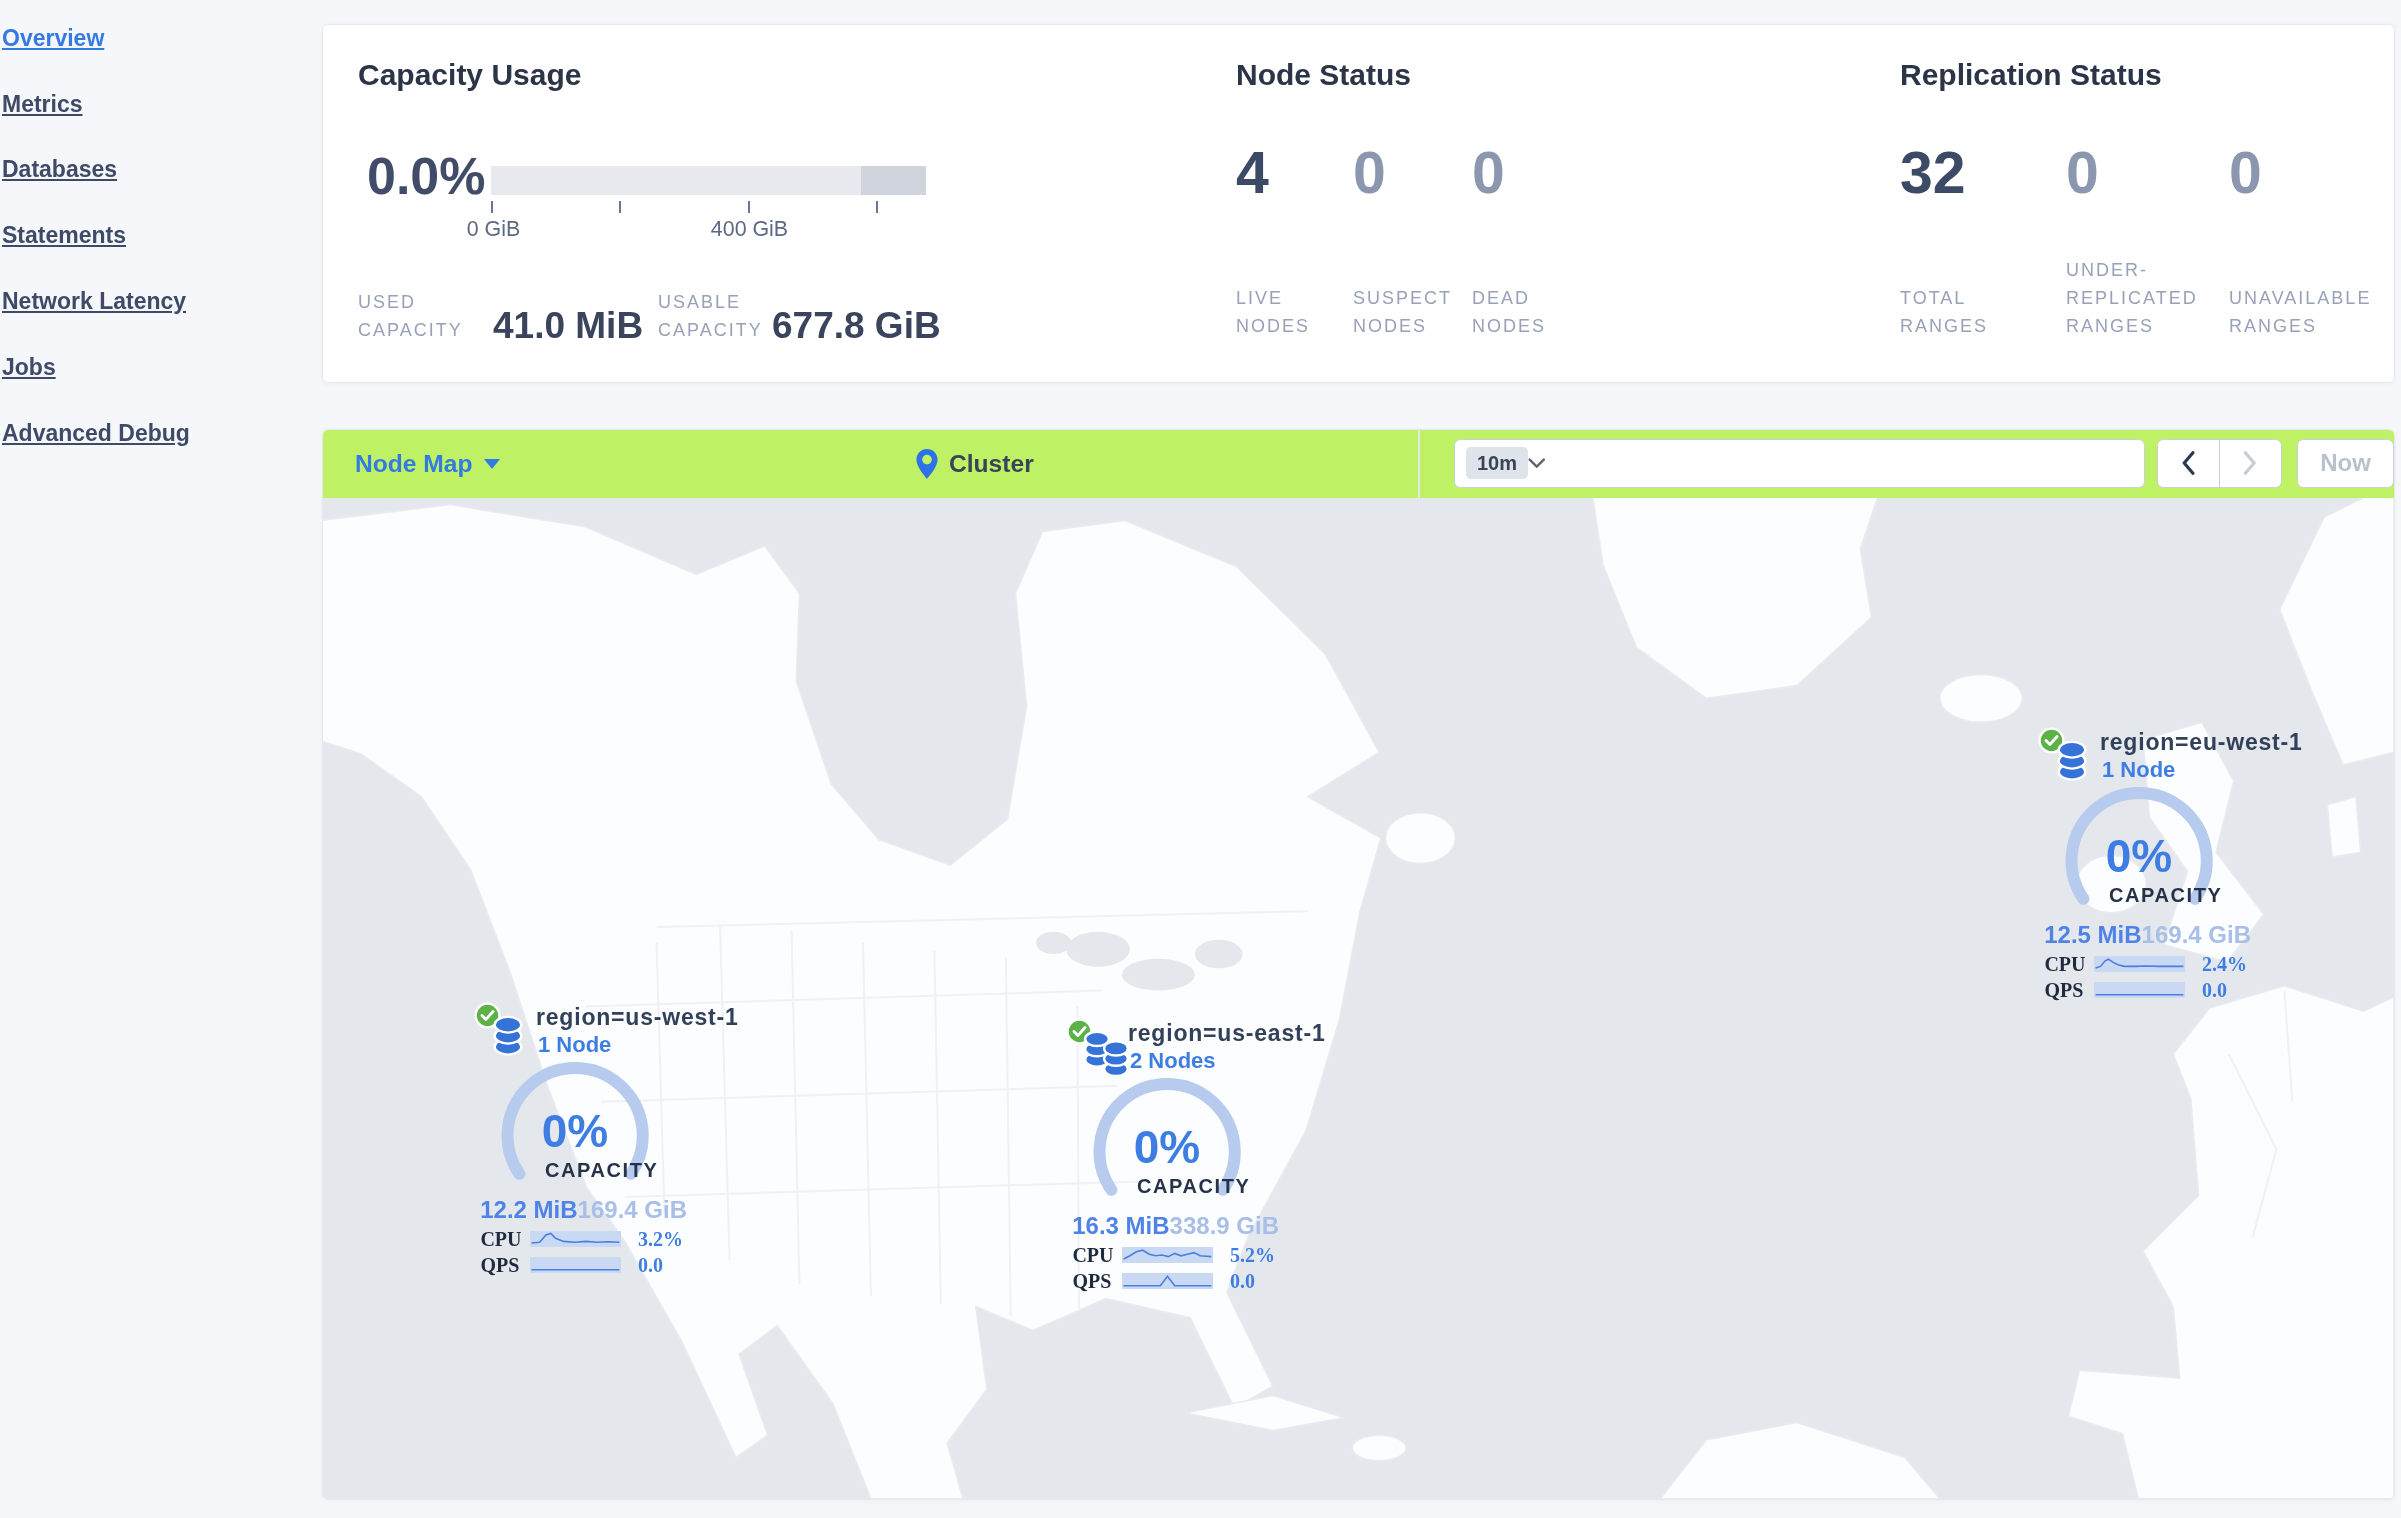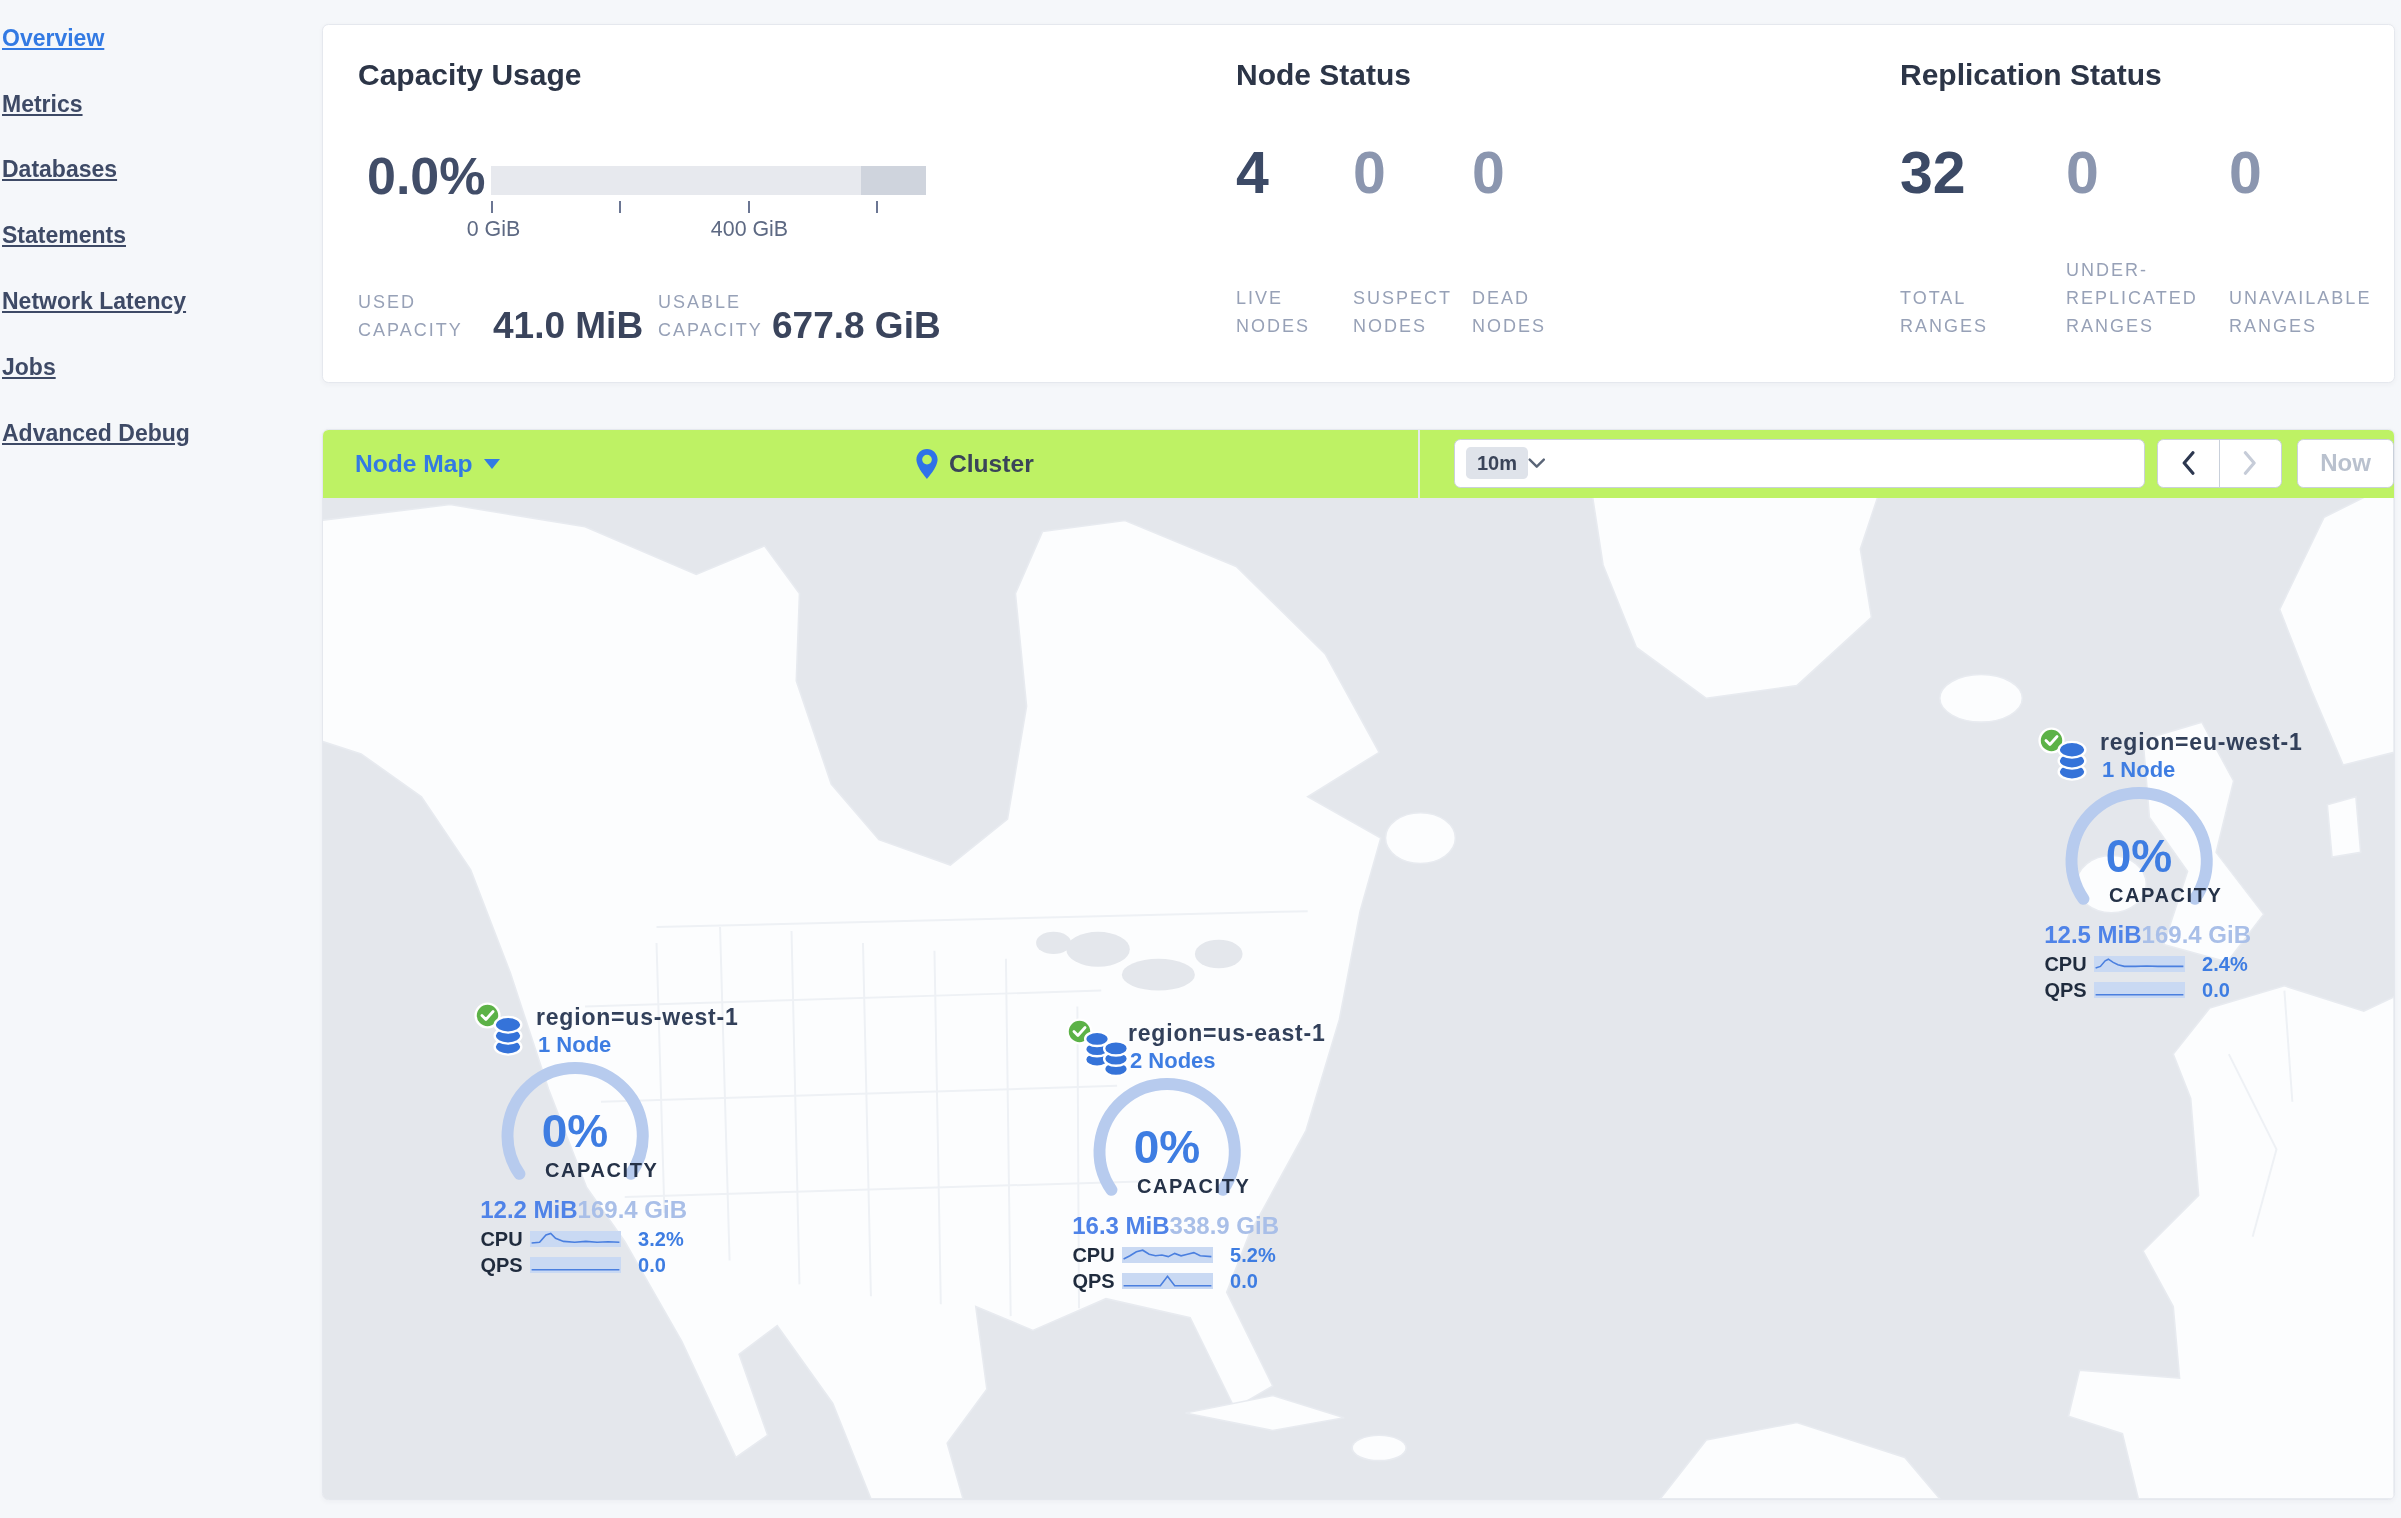--- a/index.html
+++ b/index.html
@@ -75,21 +75,21 @@
   .marker .check{position:absolute;left:0;top:0;}
   .marker .dbicon{position:absolute;left:12px;top:12.7px;}
   .marker .rname{position:absolute;left:62px;top:1.6px;font-size:23px;font-weight:700;color:#32405a;letter-spacing:0.8px;white-space:nowrap;}
   .marker .rnodes{position:absolute;left:64px;top:30px;font-size:22px;font-weight:700;color:#3e7de2;white-space:nowrap;}
   .marker .gauge{position:absolute;left:17.5px;top:48px;}
   .marker .gpct{position:absolute;left:17.5px;top:102px;width:167px;text-align:center;font-size:46px;font-weight:700;color:#3e7de2;}
   .marker .gcap{position:absolute;left:17.5px;top:157px;width:167px;text-align:right;font-size:20px;font-weight:700;color:#253248;letter-spacing:1.6px;}
   .marker .vals{position:absolute;left:0px;top:194px;width:213px;display:flex;justify-content:flex-end;}
   .marker .vused{font-size:24px;font-weight:600;color:#4f83e8;white-space:nowrap;}
   .marker .vusable{font-size:24px;font-weight:600;color:#a9bfe8;white-space:nowrap;}
-  .marker .srow{position:absolute;left:6.4px;width:238px;height:20.6px;display:flex;align-items:center;}
+  .marker .srow{position:absolute;left:6.4px;width:238px;height:20.6px;display:flex;align-items:center;font-family:Liberation Serif, serif;}
   .marker .srow .slabel{width:46px;font-size:20px;font-weight:700;color:#1f2b3d;}
   .marker .srow .spark{margin-left:3.2px;}
   .marker .srow .sval{margin-left:17.5px;font-size:20px;font-weight:700;color:#3e7de2;}
   .cpu-row{top:227px;} .qps-row{top:253px;}
 </style>
 </head>
 <body>
 
 <div class="sidebar">
   <div class="nav-item active" style="top:20.6px">Overview</div>

